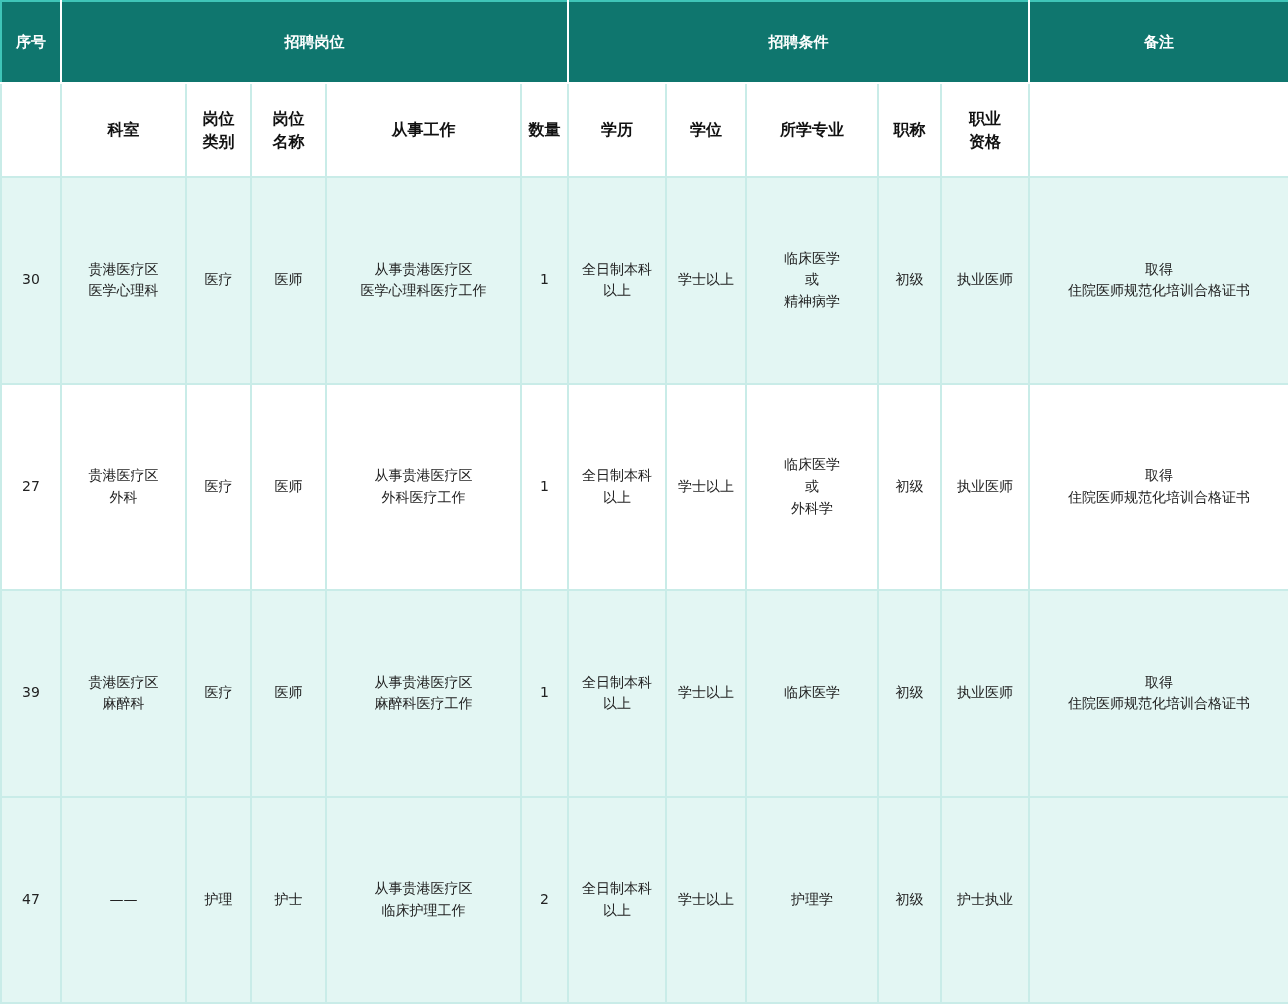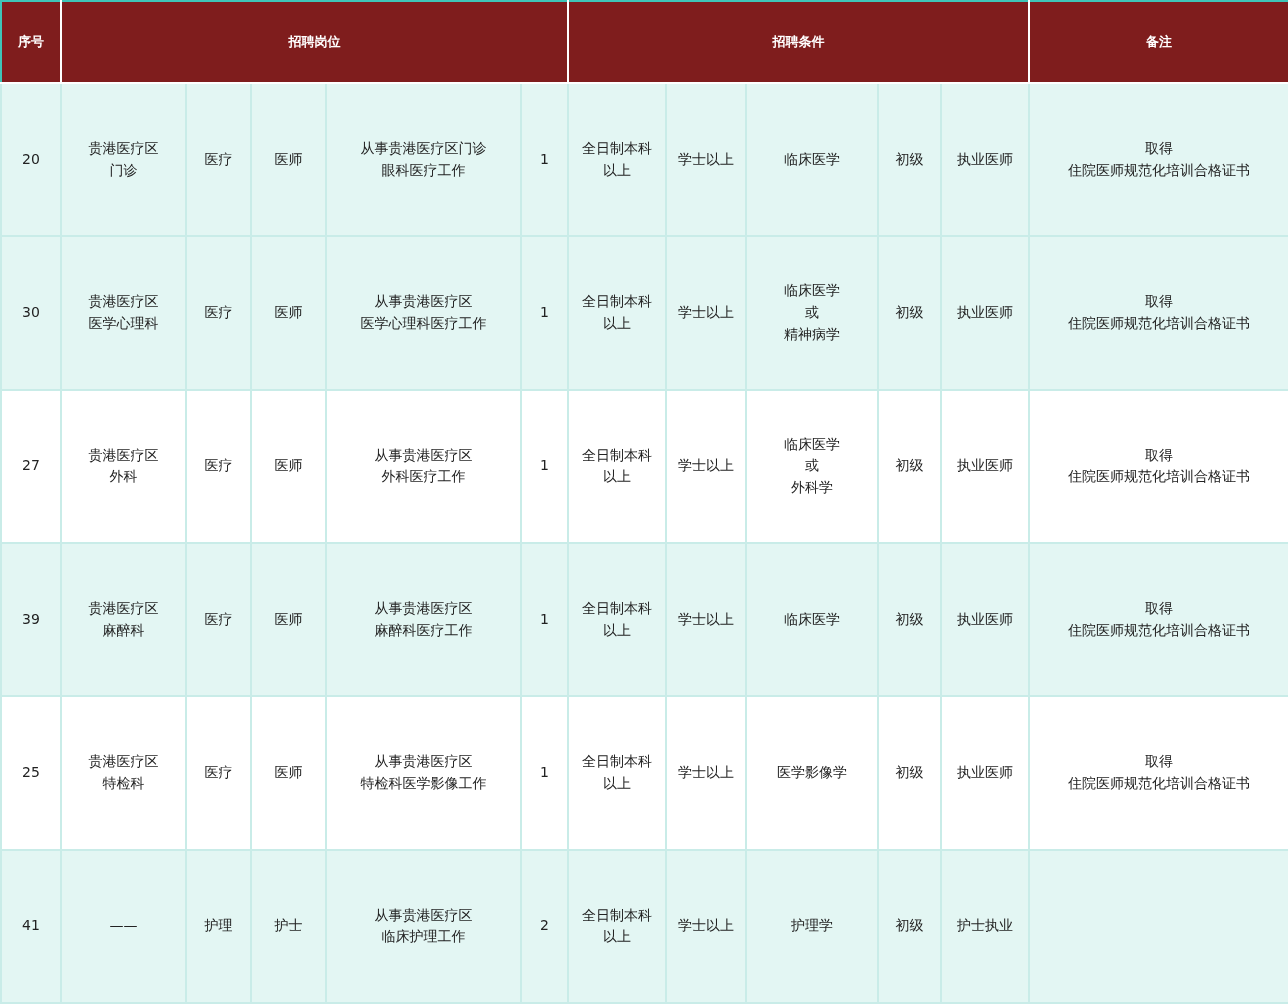--- a/index.html
+++ b/index.html
@@ -24,23 +24,23 @@
     border: 2px solid #c9ece8;
     text-align: center;
     vertical-align: middle;
     white-space: pre-line;
     padding: 2px 4px;
     box-sizing: border-box;
     overflow: hidden;
   }
   
   tr.group-header th {
-    background: #7f1d1d;
+    background: #0f766e;
     color: #ffffff;
-    font-size: 13px;
+    font-size: 15px;
     font-weight: bold;
     border: 2px solid #ffffff;
     border-top: none;
     height: 82px;
   }
   tr.group-header th:first-child { border-left: none; }
   tr.group-header th:last-child { border-right: none; }
   
   tr.sub-header th {
     background: #ffffff;
@@ -79,40 +79,39 @@
         <col style="width:88px">
         <col style="width:260px">
     </colgroup>
     <thead>
       <tr class="group-header">
         <th>序号</th>
         <th colspan="5">招聘岗位</th>
         <th colspan="5">招聘条件</th>
         <th>备注</th>
       </tr>
+      <tr class="sub-header">
+        <th></th>
+        <th>科室</th>
+        <th>岗位
+类别</th>
+        <th>岗位
+名称</th>
+        <th>从事工作</th>
+        <th>数量</th>
+        <th>学历</th>
+        <th>学位</th>
+        <th>所学专业</th>
+        <th>职称</th>
+        <th>职业
+资格</th>
+        <th></th>
+      </tr>
     </thead>
     <tbody>
-      <tr class="data-row stripe">
-        <td>20</td>
-        <td>贵港医疗区
-门诊</td>
-        <td>医疗</td>
-        <td>医师</td>
-        <td>从事贵港医疗区门诊
-眼科医疗工作</td>
-        <td>1</td>
-        <td>全日制本科
-以上</td>
-        <td>学士以上</td>
-        <td>临床医学</td>
-        <td>初级</td>
-        <td>执业医师</td>
-        <td>取得
-住院医师规范化培训合格证书</td>
-      </tr>
       <tr class="data-row stripe">
         <td>30</td>
         <td>贵港医疗区
 医学心理科</td>
         <td>医疗</td>
         <td>医师</td>
         <td>从事贵港医疗区
 医学心理科医疗工作</td>
         <td>1</td>
         <td>全日制本科
@@ -157,40 +156,22 @@
         <td>1</td>
         <td>全日制本科
 以上</td>
         <td>学士以上</td>
         <td>临床医学</td>
         <td>初级</td>
         <td>执业医师</td>
         <td>取得
 住院医师规范化培训合格证书</td>
       </tr>
-      <tr class="data-row plain">
-        <td>25</td>
-        <td>贵港医疗区
-特检科</td>
-        <td>医疗</td>
-        <td>医师</td>
-        <td>从事贵港医疗区
-特检科医学影像工作</td>
-        <td>1</td>
-        <td>全日制本科
-以上</td>
-        <td>学士以上</td>
-        <td>医学影像学</td>
-        <td>初级</td>
-        <td>执业医师</td>
-        <td>取得
-住院医师规范化培训合格证书</td>
-      </tr>
       <tr class="data-row stripe">
-        <td>41</td>
+        <td>47</td>
         <td>——</td>
         <td>护理</td>
         <td>护士</td>
         <td>从事贵港医疗区
 临床护理工作</td>
         <td>2</td>
         <td>全日制本科
 以上</td>
         <td>学士以上</td>
         <td>护理学</td>

